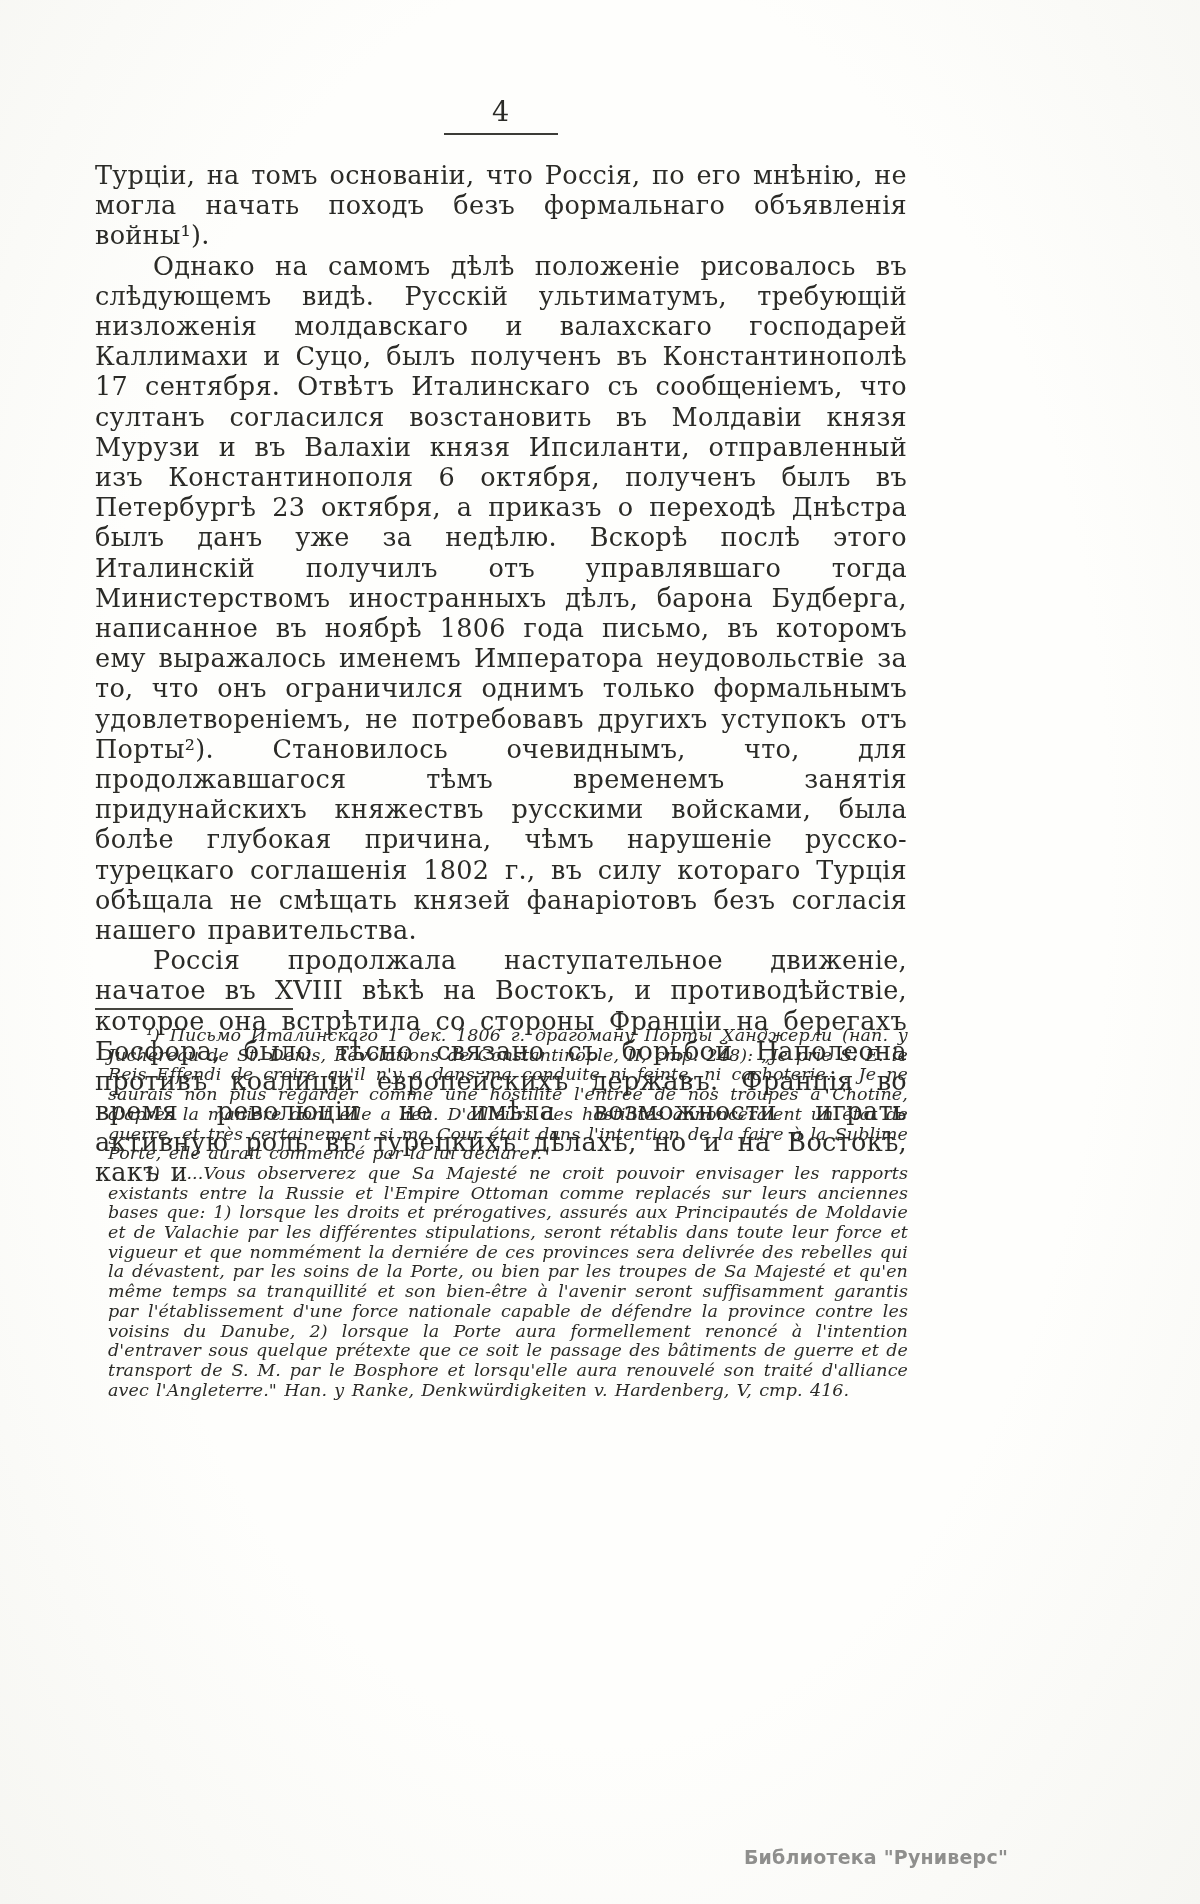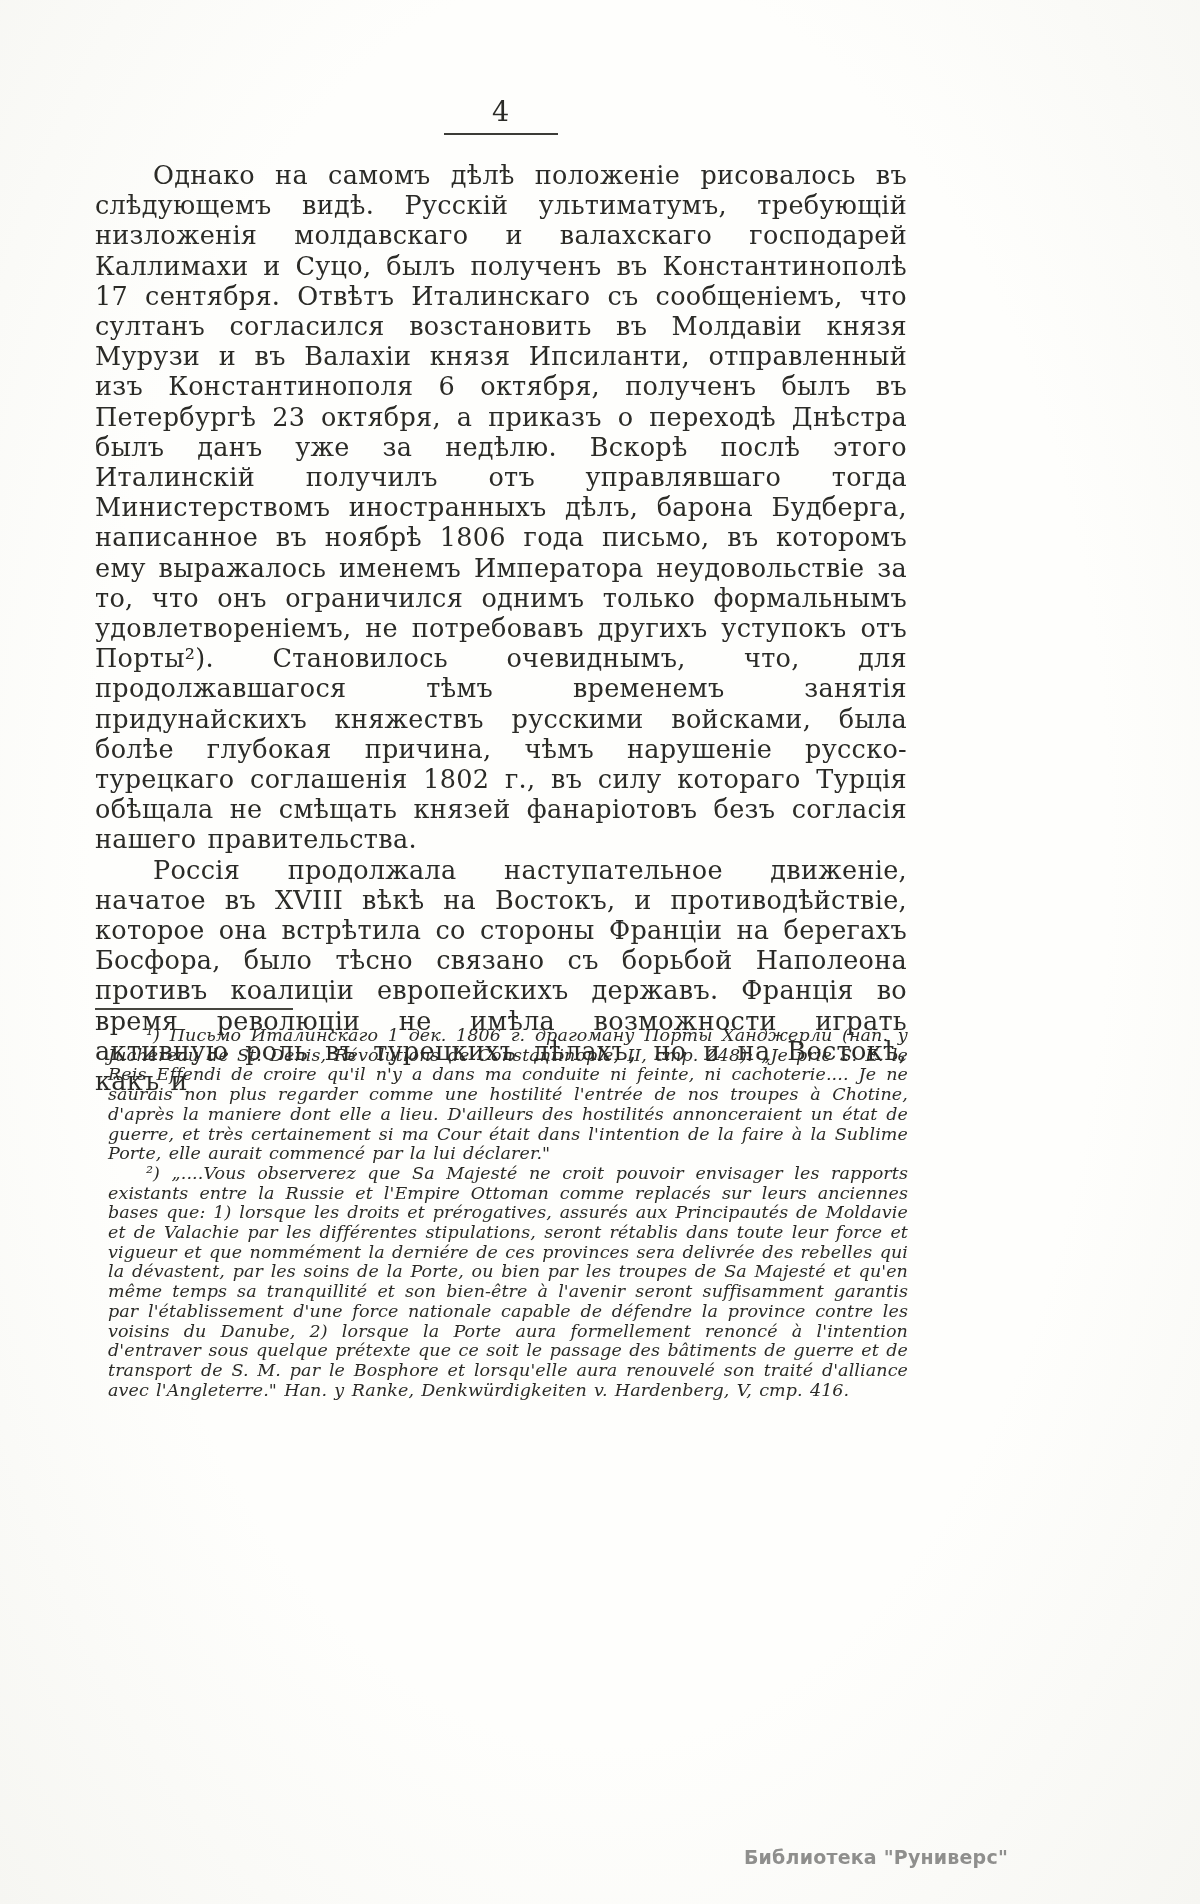--- a/index.html
+++ b/index.html
@@ -72,20 +72,21 @@
 <body>
 
 <div class="page">
 
   <div class="page-header">
     <span class="page-number">4</span>
     <div class="page-number-rule"></div>
   </div>
 
   <div class="main-text">
+    <p>Турціи, на томъ основаніи, что Россія, по его мнѣнію, не могла начать походъ безъ формальнаго объявленія войны¹).</p>
     <p class="indent">Однако на самомъ дѣлѣ положеніе рисовалось въ слѣдующемъ видѣ. Русскій ультиматумъ, требующій низложенія молдавскаго и валахскаго господарей Каллимахи и Суцо, былъ полученъ въ Константинополѣ 17 сентября. Отвѣтъ Италинскаго съ сообщеніемъ, что султанъ согласился возстановить въ Молдавіи князя Мурузи и въ Валахіи князя Ипсиланти, отправленный изъ Константинополя 6 октября, полученъ былъ въ Петербургѣ 23 октября, а приказъ о переходѣ Днѣстра былъ данъ уже за недѣлю. Вскорѣ послѣ этого Италинскій получилъ отъ управлявшаго тогда Министерствомъ иностранныхъ дѣлъ, барона Будберга, написанное въ ноябрѣ 1806 года письмо, въ которомъ ему выражалось именемъ Императора неудовольствіе за то, что онъ ограничился однимъ только формальнымъ удовлетвореніемъ, не потребовавъ другихъ уступокъ отъ Порты²). Становилось очевиднымъ, что, для продолжавшагося тѣмъ временемъ занятія придунайскихъ княжествъ русскими войсками, была болѣе глубокая причина, чѣмъ нарушеніе русско-турецкаго соглашенія 1802 г., въ силу котораго Турція обѣщала не смѣщать князей фанаріотовъ безъ согласія нашего правительства.</p>
     <p class="indent">Россія продолжала наступательное движеніе, начатое въ XVIII вѣкѣ на Востокъ, и противодѣйствіе, которое она встрѣтила со стороны Франціи на берегахъ Босфора, было тѣсно связано съ борьбой Наполеона противъ коалиціи европейскихъ державъ. Франція во время революціи не имѣла возможности играть активную роль въ турецкихъ дѣлахъ, но и на Востокѣ, какъ и</p>
   </div>
 
   <div class="footnote-separator"></div>
 
   <div class="footnotes">
     <p>¹) Письмо Италинскаго 1 дек. 1806 г. драгоману Порты Ханджерли (нап. у Juchereau de St. Denis, Révolutions de Constantinople, II, стр. 248): „Je prie S. E. le Reis Effendi de croire qu'il n'y a dans ma conduite ni feinte, ni cachoterie.... Je ne saurais non plus regarder comme une hostilité l'entrée de nos troupes à Chotine, d'après la maniere dont elle a lieu. D'ailleurs des hostilités annonceraient un état de guerre, et très certainement si ma Cour était dans l'intention de la faire à la Sublime Porte, elle aurait commencé par la lui déclarer."</p>
     <p>²) „....Vous observerez que Sa Majesté ne croit pouvoir envisager les rapports existants entre la Russie et l'Empire Ottoman comme replacés sur leurs anciennes bases que: 1) lorsque les droits et prérogatives, assurés aux Principautés de Moldavie et de Valachie par les différentes stipulations, seront rétablis dans toute leur force et vigueur et que nommément la derniére de ces provinces sera delivrée des rebelles qui la dévastent, par les soins de la Porte, ou bien par les troupes de Sa Majesté et qu'en même temps sa tranquillité et son bien-être à l'avenir seront suffisamment garantis par l'établissement d'une force nationale capable de défendre la province contre les voisins du Danube, 2) lorsque la Porte aura formellement renoncé à l'intention d'entraver sous quelque prétexte que ce soit le passage des bâtiments de guerre et de transport de S. M. par le Bosphore et lorsqu'elle aura renouvelé son traité d'alliance avec l'Angleterre." Нап. у Ranke, Denkwürdigkeiten v. Hardenberg, V, стр. 416.</p>
   </div>

